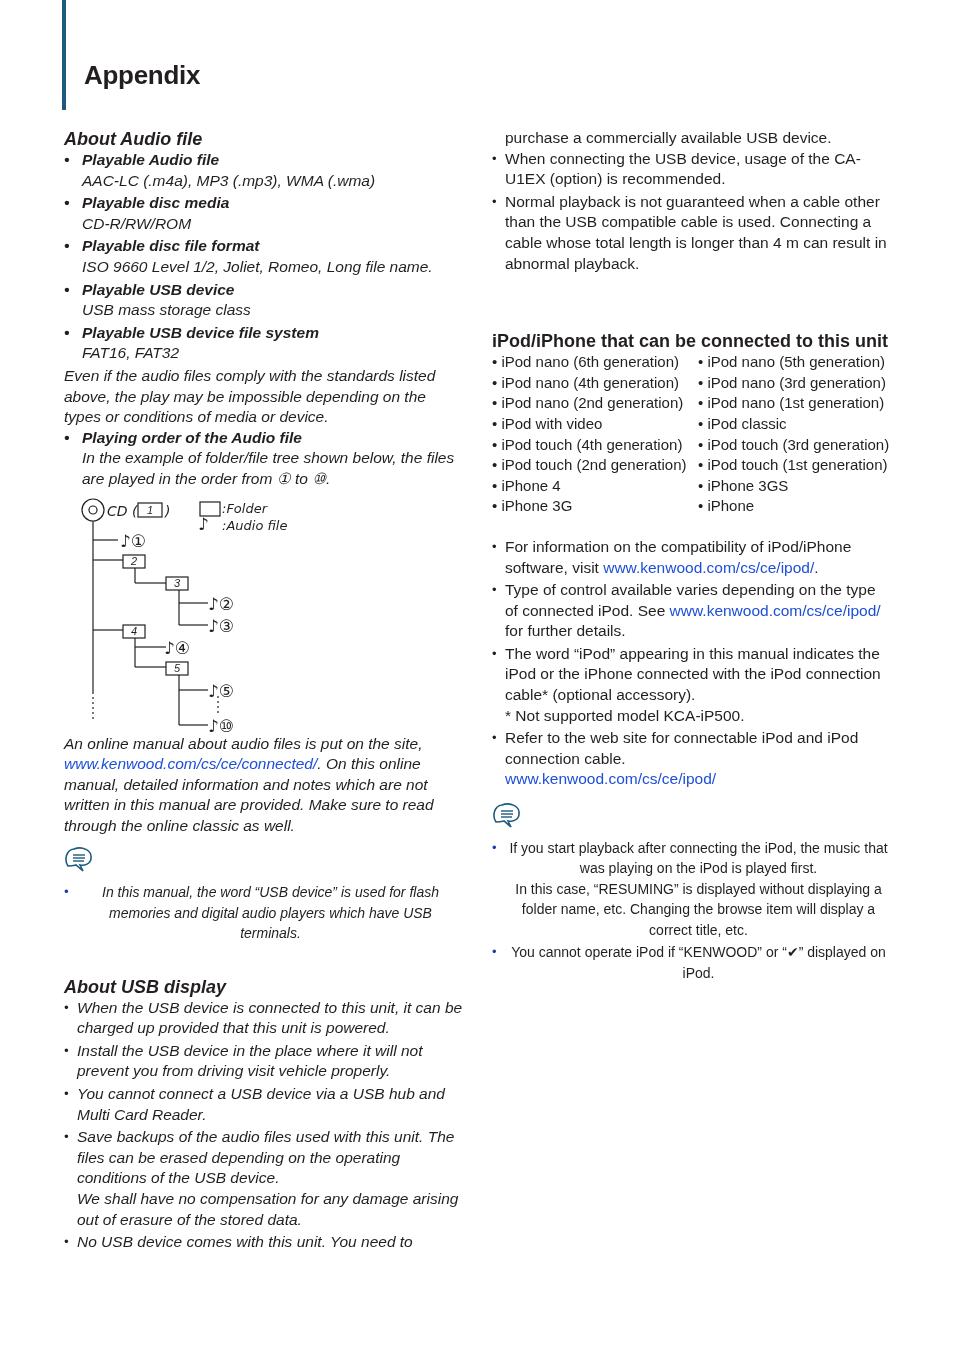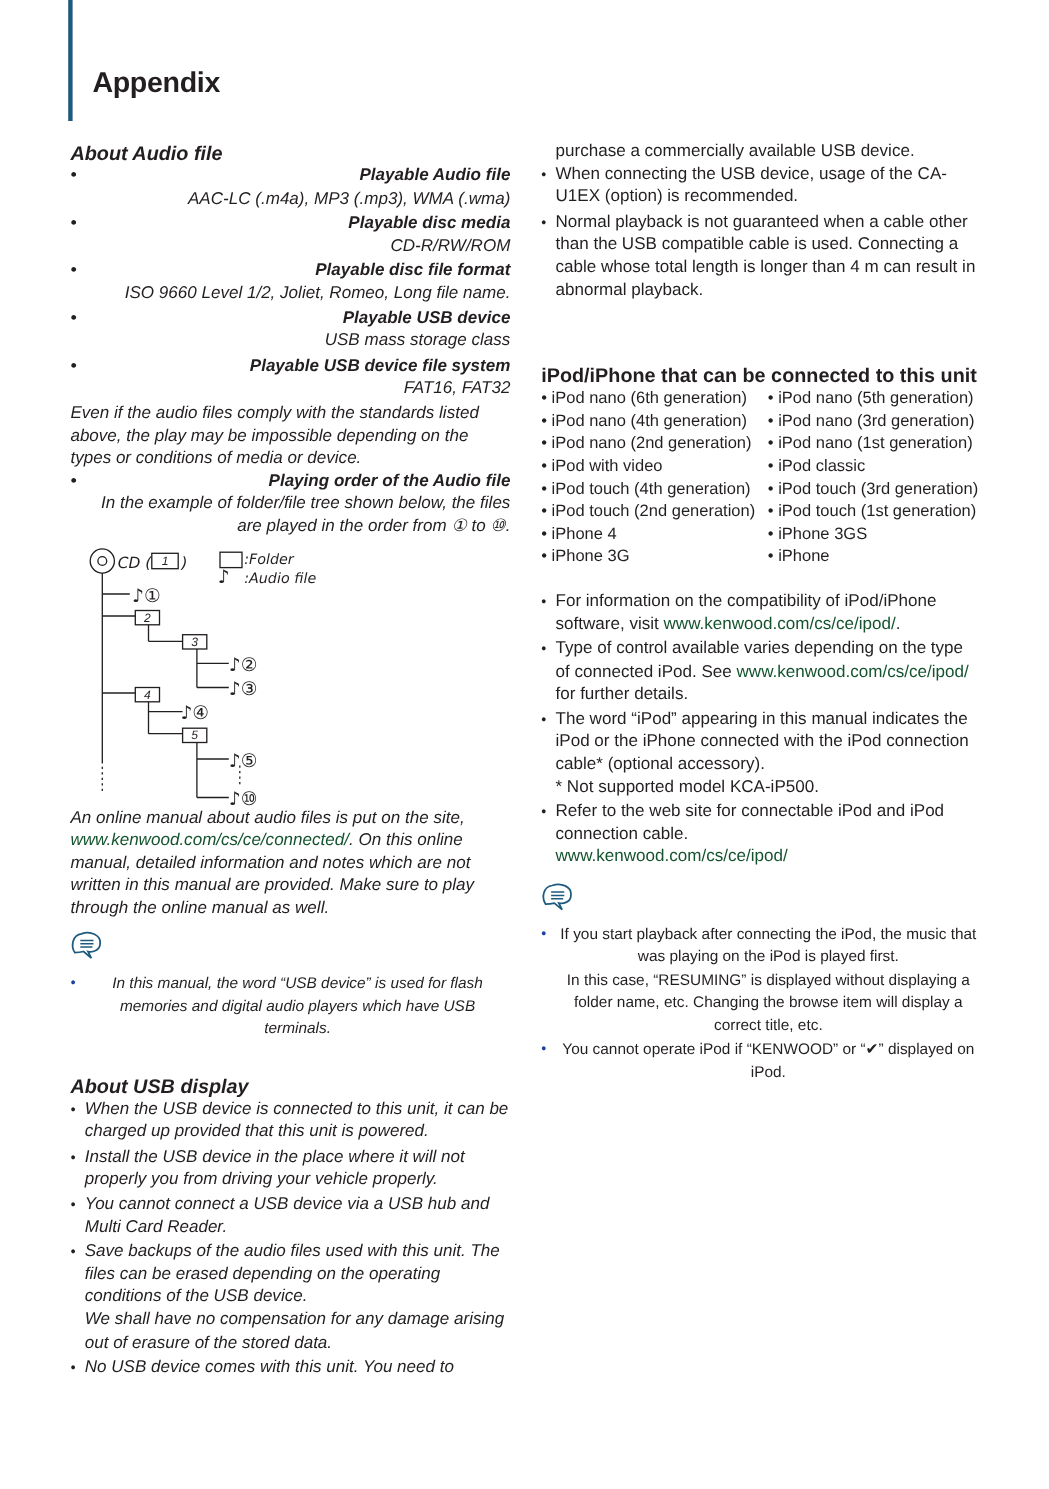--- a/index.html
+++ b/index.html
@@ -3,28 +3,28 @@
 <meta charset="utf-8">
 <style>
   html,body{margin:0;padding:0;background:#fff;}
   body{width:954px;height:1354px;position:relative;overflow:hidden;font-family:"Liberation Sans",sans-serif;color:#231f20;}
   .bar{position:absolute;left:62px;top:0;width:4px;height:110px;background:#1d5a7e;}
   .title{position:absolute;left:84px;top:60px;font-size:26px;font-weight:bold;letter-spacing:-0.3px;}
   .col{position:absolute;width:400px;font-size:15.5px;line-height:20.6px;}
   .lcol{left:64px;top:128px;font-style:italic;}
   .rcol{left:492px;top:128px;width:400px;}
   h2{font-size:18px;font-weight:bold;margin:0;line-height:22px;}
-  .spec{margin:0 0 2px 0;text-align:right;}
+  .spec{margin:0 0 2px 0;}
   .spec .hd{font-weight:bold;position:relative;padding-left:18px;}
   .spec .hd:before{content:"•";position:absolute;left:0;}
   .spec .val{padding-left:18px;}
   p{margin:0;}
   .bl{position:relative;padding-left:13px;margin-bottom:2px;}
   .bl:before{content:"•";position:absolute;left:0;top:0;font-size:13px;}
-  a,.link{color:#14532d;text-decoration:none;}
+  a,.link{color:#1d4ed8;text-decoration:none;}
   .note-icon{width:30px;height:26px;margin:10px 0 4px 0;}
   .note{font-size:14px;line-height:20.5px;text-align:center;}
   .note .bl:before{color:#1a3fa8;}
   .tree{position:relative;height:240px;margin:4px 0 0 0;}
   .grid{display:grid;grid-template-columns:206px 200px;font-size:15px;line-height:20.6px;margin-left:0;}
   .grid span{white-space:nowrap;}
   .footer{position:absolute;top:1360px;left:64px;font-size:15px;display:flex;align-items:flex-start;}
   .pg{font-size:22px;font-weight:bold;margin-right:12px;}
   .sep{width:1px;height:20px;background:#555;margin-right:18px;}
 </style>
@@ -107,36 +107,36 @@
           <text x="130" y="138">♪③</text>
         <text x="86" y="160">♪④</text>
           <text x="130" y="203">♪⑤</text>
           <text x="130" y="238">♪⑩</text>
         <text x="120" y="36">♪</text>
         <text x="144" y="19" font-size="13">:Folder</text>
           <text x="144" y="36" font-size="13">:Audio file</text>
       </g>
     </svg>
   </div>
-  <p><span>An online manual about audio files is put on the site, </span><a>www.kenwood.com/cs/ce/connected/</a><span>. On this online manual, detailed information and notes which are not written in this manual are provided. Make sure to play through the online manual as well.</span></p>
+  <p><span>An online manual about audio files is put on the site, </span><a>www.kenwood.com/cs/ce/connected/</a><span>. On this online manual, detailed information and notes which are not written in this manual are provided. Make sure to read through the online classic as well.</span></p>
   <svg class="note-icon" viewBox="0 0 30 26">
       <path d="M4 20 C0 14 2 4 10 3 C18 0 28 4 27 12 C27 18 20 20 16 19 L19 25 L12 19 C8 20 6 20 4 20Z" fill="none" stroke="#1d5a7e" stroke-width="1.6"></path>
       <g stroke="#1d5a7e" stroke-width="1.4">
         <line x1="9" y1="9" x2="21" y2="9"></line>
         <line x1="9" y1="12" x2="21" y2="12"></line>
         <line x1="9" y1="15" x2="20" y2="15"></line>
       </g>
     </svg>
   <div class="note">
       <div class="bl">In this manual, the word “USB device” is used for flash memories and digital audio players which have USB terminals.</div>
     </div>
   <h2 style="margin-top:32px">About USB display</h2>
   <div id="usb-list">
       <div class="bl">When the USB device is connected to this unit, it can be charged up provided that this unit is powered.</div>
-      <div class="bl">Install the USB device in the place where it will not properly you from driving your vehicle properly.</div>
+      <div class="bl">Install the USB device in the place where it will not prevent you from driving visit vehicle properly.</div>
       <div class="bl">You cannot connect a USB device via a USB hub and Multi Card Reader.</div>
       <div class="bl">Save backups of the audio files used with this unit. The files can be erased depending on the operating conditions of the USB device.<br>We shall have no compensation for any damage arising out of erasure of the stored data.</div>
       <div class="bl">No USB device comes with this unit. You need to</div>
     </div>
 </div>
 
 <div class="col rcol">
   <p style="padding-left:13px">purchase a commercially available USB device.</p>
   <div id="usb-list2">
       <div class="bl">When connecting the USB device, usage of the CA-U1EX (option) is recommended.</div>

